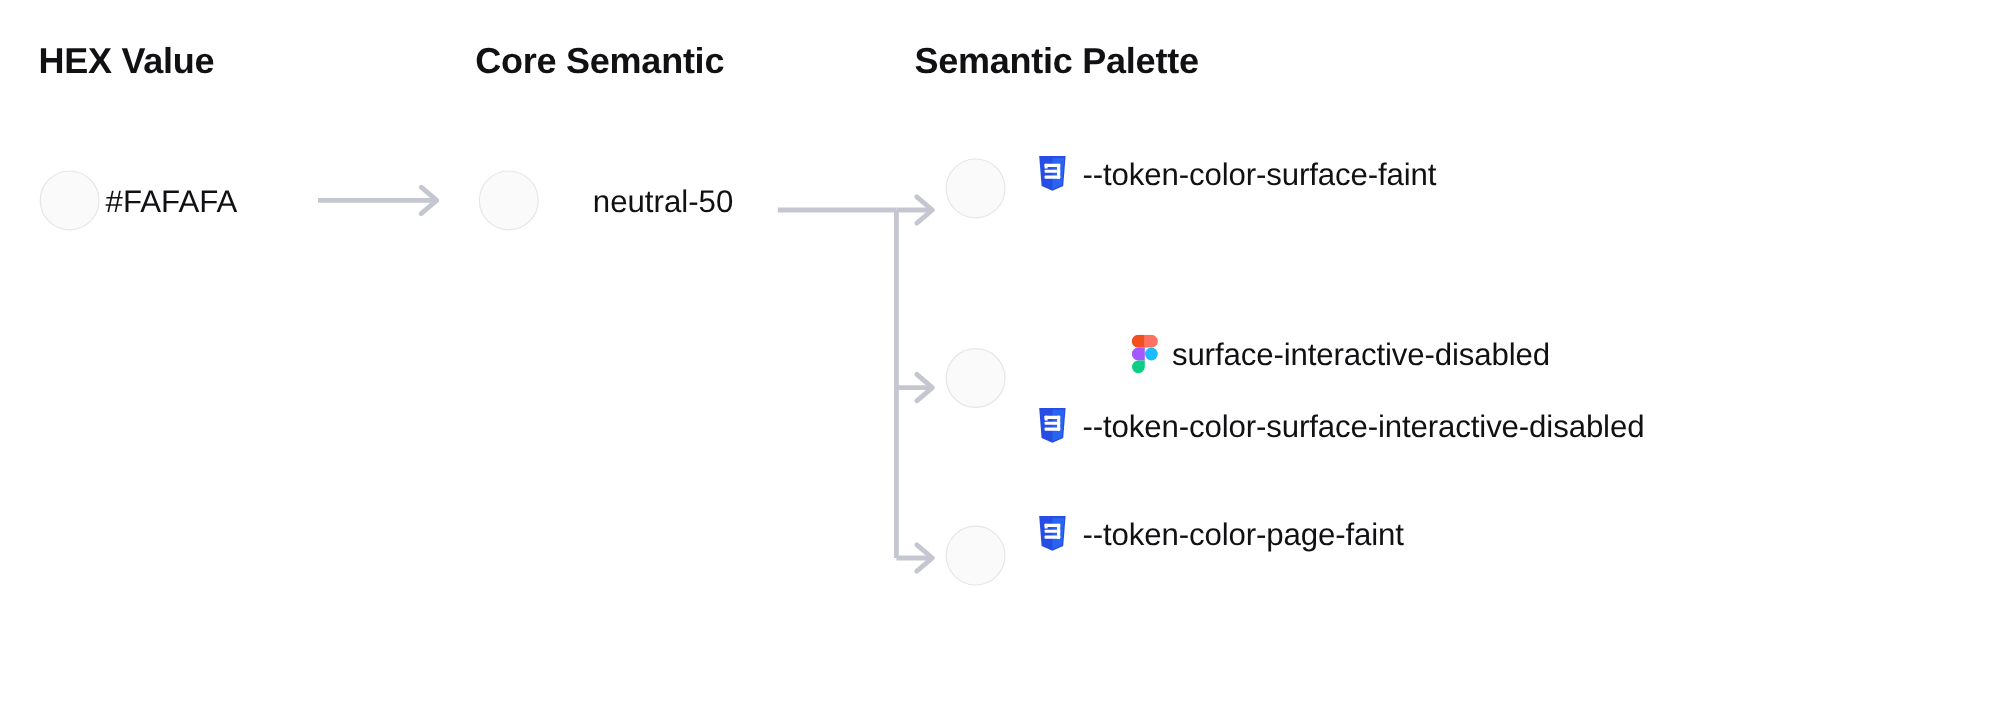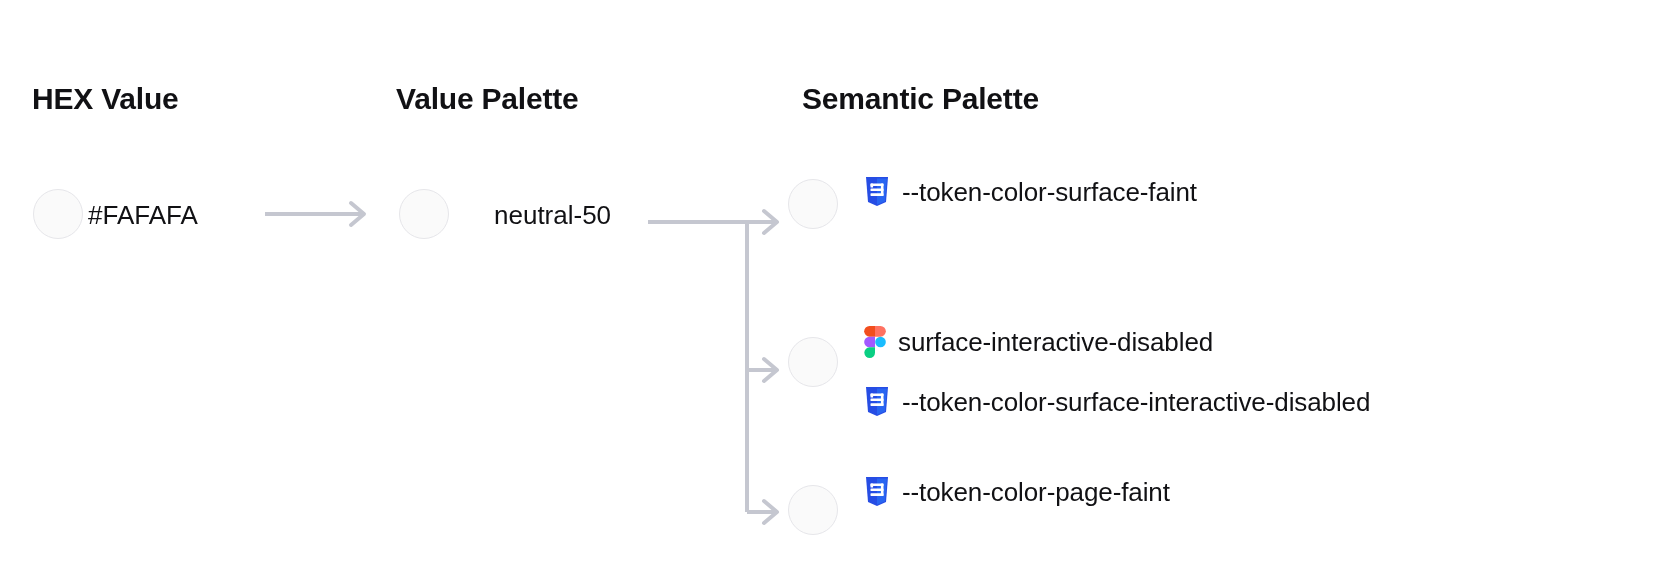--- a/index.html
+++ b/index.html
@@ -12,36 +12,35 @@
     width: 1672px;
     height: 584px;
     position: relative;
     overflow: hidden;
     color: #18181b;
     -webkit-font-smoothing: antialiased;
   }
   .canvas {
     position: absolute;
     inset: 0;
-    margin-top: 47px;
   }
 
   
   .col-header {
     position: absolute;
     font-size: 30px;
     font-weight: bold;
     letter-spacing: -0.2px;
     color: #111114;
     white-space: nowrap;
     line-height: 1;
   }
   #hdr-hex   { left: 32px;  top: 37px; }
   #hdr-core  { left: 396px; top: 37px; }
-  #hdr-sem   { left: 802px; top: 37px; }
+  #hdr-sem   { left: 762px; top: 37px; }
 
   
   .swatch {
     position: absolute;
     width: 50px;
     height: 50px;
     border-radius: 50%;
     background: #fafafa;
     border: 1px solid #e6e6ea;
     box-sizing: border-box;
@@ -89,20 +88,21 @@
   }
   #sem-row-0 { top: 115px; }
   #sem-row-1 { top: 265px; }
   #sem-row-2 { top: 415px; }
 
   .sem-line {
     display: flex;
     align-items: center;
     height: 60px;
     gap: 12px;
+    justify-content: center;
   }
   .sem-text {
     font-size: 26px;
     color: #111114;
     white-space: nowrap;
     line-height: 1;
     letter-spacing: -0.1px;
   }
 
   
@@ -113,21 +113,21 @@
   .icon-css  { width: 26px; height: 30px; }
   .icon-figma{ width: 22px; height: 32px; }
 </style>
 </head>
 <body>
 
 <div class="canvas">
 
   <div class="col-header" id="hdr-hex">HEX Value</div>
 
-  <div class="col-header" id="hdr-core">Value Palette</div>
+  <div class="col-header" id="hdr-core">Core Semantic</div>
 
   <div class="col-header" id="hdr-sem">Semantic Palette</div>
 
   <div class="swatch" id="swatch-hex" style="background: rgb(250, 250, 250);"></div>
 
   <div class="value-label" id="label-hex">#FAFAFA</div>
 
   <svg class="arrow-straight" viewBox="0 0 110 28">
     <line x1="0" y1="14" x2="98" y2="14" stroke="#C5C7D0" stroke-width="4"></line>
     <polyline points="86,3 99,14 86,25" fill="none" stroke="#C5C7D0" stroke-width="4" stroke-linecap="round" stroke-linejoin="round"></polyline>

